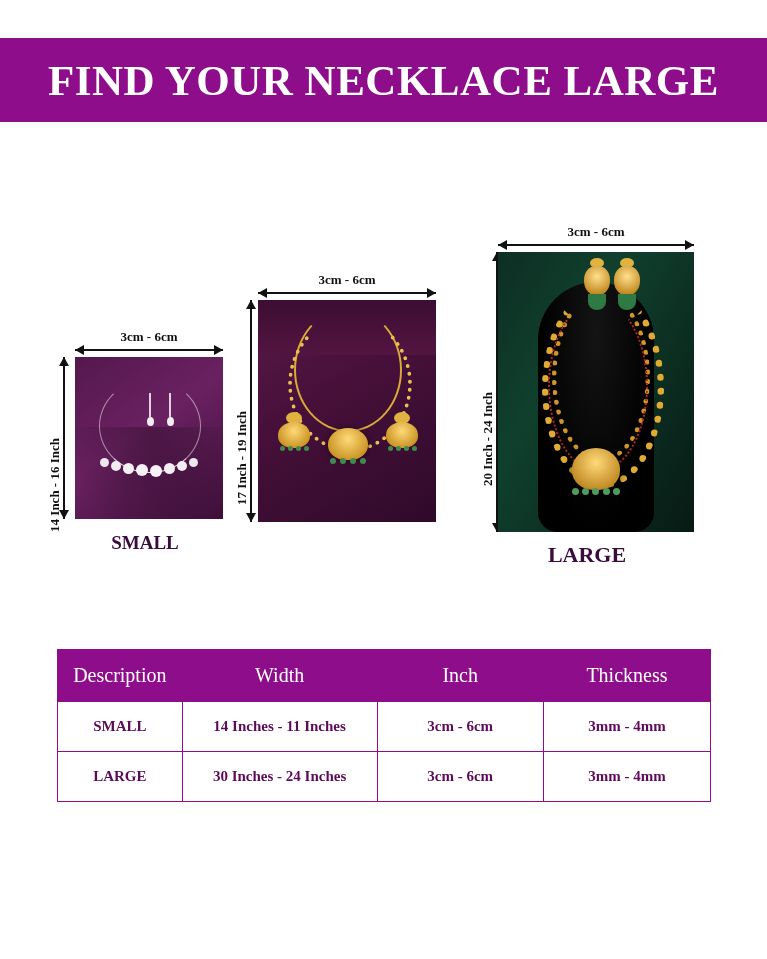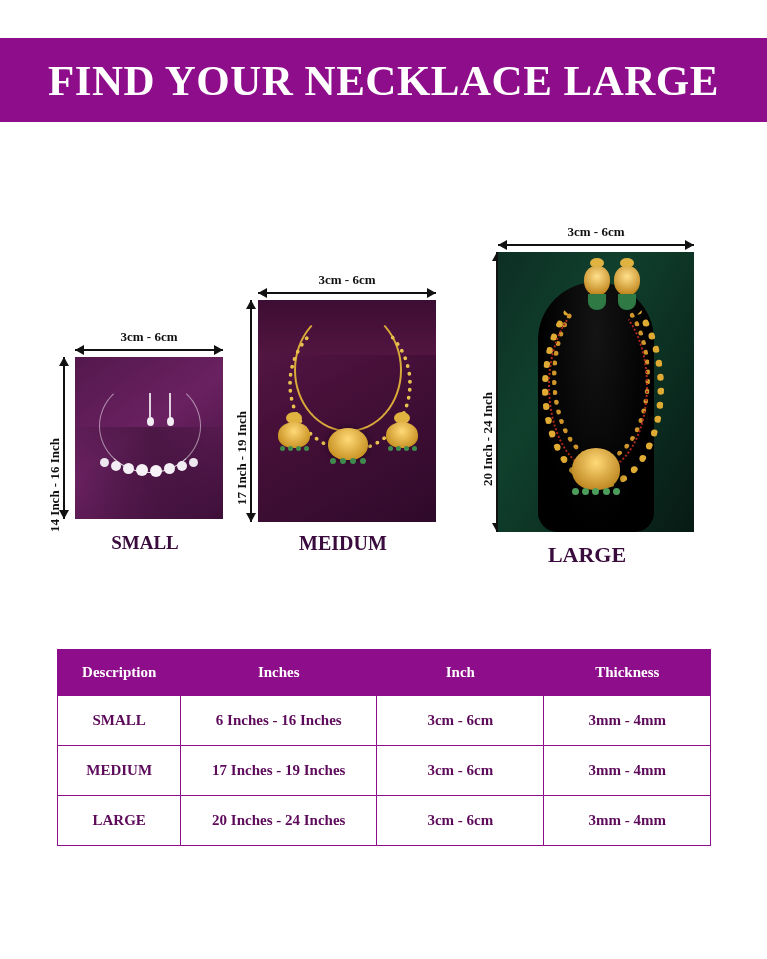--- a/index.html
+++ b/index.html
@@ -159,22 +159,22 @@
     position: absolute;
     left: 57px;
     top: 649px;
     width: 654px;
     border-collapse: collapse;
     font-family: "Liberation Serif", serif;
   }
   .spec-table th {
     background: #8e0d8b;
     color: #ffffff;
-    font-size: 15px;
-    font-weight: bold;
+    font-size: 20px;
+    font-weight: normal;
     padding: 14px 4px;
     border: 1px solid #8e0d8b;
     text-align: center;
   }
   .spec-table td {
     color: #5d0a5b;
     font-size: 15px;
     font-weight: bold;
     padding: 16px 4px;
     border: 1px solid #8e0d8b;
@@ -319,21 +319,20 @@
           <div style="position:absolute;left:2px;top:34px;width:32px;height:10px;display:flex;justify-content:space-around;">
             <span class="bead" style="width:5px;height:5px;background:#3f8a4d;"></span>
             <span class="bead" style="width:5px;height:5px;background:#3f8a4d;"></span>
             <span class="bead" style="width:5px;height:5px;background:#3f8a4d;"></span>
             <span class="bead" style="width:5px;height:5px;background:#3f8a4d;"></span>
           </div>
         </div>
       </div>
     </div>
 
-    <div class="size-caption" style="left:0; top:272px; font-size:20px;">MEIDUM</div>
   </div>
 
   <div class="size-block" style="left:462px; top:90px; width:250px; height:370px;">
 
     <div class="dim-h" style="left:36px; top:-6px; width:196px; height:44px;">
       <div class="dim-h-label">3cm - 6cm</div>
       <div class="bar"></div>
       <div class="arrow-left"></div>
       <div class="arrow-right"></div>
     </div>
@@ -379,38 +378,32 @@
 
     <div class="size-caption" style="left:0; top:330px; font-size:22px;">LARGE</div>
   </div>
 
 </div>
 
 <table class="spec-table">
   <thead>
     <tr>
       <th>Description</th>
-      <th>Inches</th>
+      <th>Width</th>
       <th>Inch</th>
       <th>Thickness</th>
     </tr>
   </thead>
   <tbody>
     <tr>
       <td class="col-desc">SMALL</td>
-      <td class="col-height">6 Inches - 16 Inches</td>
-      <td class="col-width">3cm - 6cm</td>
-      <td class="col-thick">3mm - 4mm</td>
-    </tr>
-    <tr>
-      <td class="col-desc">MEDIUM</td>
-      <td class="col-height">17 Inches - 19 Inches</td>
+      <td class="col-height">14 Inches - 11 Inches</td>
       <td class="col-width">3cm - 6cm</td>
       <td class="col-thick">3mm - 4mm</td>
     </tr>
     <tr>
       <td class="col-desc">LARGE</td>
-      <td class="col-height">20 Inches - 24 Inches</td>
+      <td class="col-height">30 Inches - 24 Inches</td>
       <td class="col-width">3cm - 6cm</td>
       <td class="col-thick">3mm - 4mm</td>
     </tr>
   </tbody>
 </table>
 
 </body></html>

